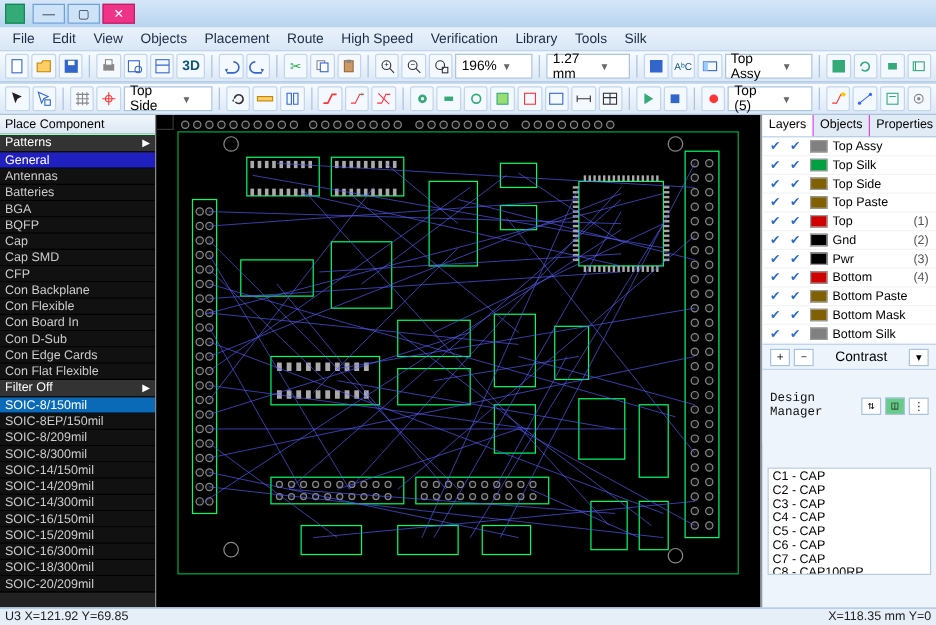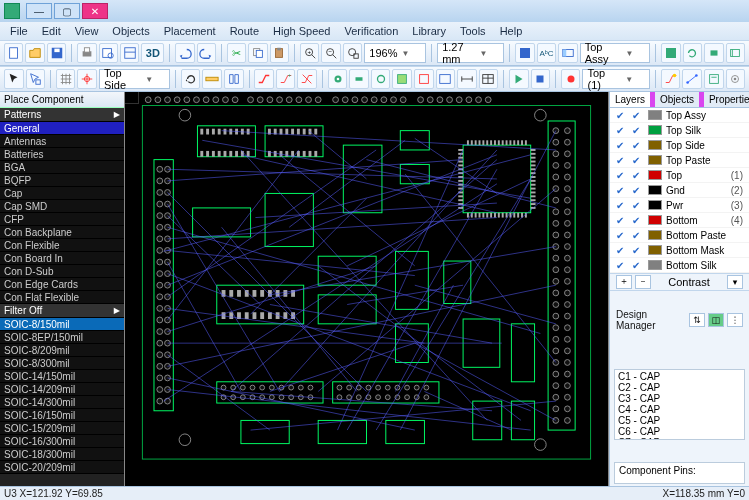--- a/index.html
+++ b/index.html
@@ -37,31 +37,31 @@
   .lp-row.sel-soic { background: #0a6ab8; color: #fff; }
 
   
   .canvas-wrap { flex: 1; position: relative; background: #000; overflow: hidden; border-left: 1px solid #888; border-right: 1px solid #888; }
   .canvas { position: absolute; inset: 0; }
   .ratsnest line { stroke: #5860ff; stroke-width: 0.6; opacity: 0.9; }
 
   
   .rightpanel { width: 140px; background: #eef4fb; display: flex; flex-direction: column; border-left: 1px solid #a9c4e0; }
   .tabs { display: flex; height: 18px; background: #e1ebf6; border-bottom: 1px solid #a9c4e0; font-size: 10px; }
-  .tabs .tab { padding: 2px 5px; border-right: 5px solid #d946ef; cursor: default; }
+  .tabs .tab { padding: 2px 5px; border-right: 1px solid #d946ef; cursor: default; }
   .tabs .tab.active { background: #fff; }
   .layers { background: #fff; flex: 0 0 auto; font-size: 10px; overflow: hidden; }
   .layer-row { display: flex; align-items: center; height: 15px; padding: 0 6px; gap: 4px; border-bottom: 1px solid #f3f3f3; }
   .layer-row .chk { color: #2a6acc; font-size: 10px; width: 12px; }
   .layer-row .chk2 { color: #2a6acc; font-size: 10px; width: 12px; }
   .layer-row .sw { width: 14px; height: 10px; border: 1px solid #999; }
   .layer-row .lab { flex: 1; color: #000; overflow: hidden; text-overflow: ellipsis; white-space: nowrap; }
   .layer-row .num { color: #555; }
   .contrast-bar { height: 20px; display: flex; align-items: center; justify-content: space-between; padding: 0 6px; background: #eef4fb; border-top: 1px solid #c1d6ec; }
-  .dm-head { padding: 18px 6px; font-size: 10px; color: #111; display: flex; justify-content: space-between; align-items: center; background: #eef4fb; border-top: 1px solid #c1d6ec; }
+  .dm-head { padding: 18px 6px; font-size: 10px; color: #111; display: flex; justify-content: space-between; align-items: center; background: #eef4fb; border-top: 1px solid #c1d6ec; font-family: Liberation Mono, monospace; }
   .dm-list { background: #fff; height: 86px; border: 1px solid #bcd; margin: 20px 4px; overflow: hidden; font-size: 10px; padding: 1px 3px; }
   .dm-list div { height: 11px; line-height: 11px; white-space: nowrap; overflow: hidden; }
   .cpins { margin: 2px 4px; background: #fff; border: 1px solid #bcd; height: 26px; font-size: 10px; padding: 2px 4px; }
 
   
   .statusbar { position: absolute; left: 0; right: 0; bottom: 0; height: 14px; background: #e6eef8; border-top: 1px solid #a9c4e0; display: flex; align-items: center; font-size: 10px; color: #222; padding: 0 4px; justify-content: space-between; margin-top: 13px; }
   .ruler-corner { position: absolute; top: 0; left: 0; width: 14px; height: 12px; border-right: 1px solid #333; border-bottom: 1px solid #333; }
 
   
   .ico-green { display:inline-block; width: 10px; height: 10px; background: #3a7; }
@@ -84,21 +84,21 @@
   <span>File</span>
   <span>Edit</span>
   <span>View</span>
   <span>Objects</span>
   <span>Placement</span>
   <span>Route</span>
   <span>High Speed</span>
   <span>Verification</span>
   <span>Library</span>
   <span>Tools</span>
-  <span>Help</span>
+  <span>Silk</span>
 </div>
 
 <div class="toolbar">
   <div class="tbtn">
       <svg viewBox="0 0 16 16">
         <rect x="3" y="2" width="9" height="12" fill="#fff" stroke="#36c"></rect>
       </svg>
     </div>
   <div class="tbtn">
       <svg viewBox="0 0 16 16">
@@ -346,21 +346,21 @@
         <rect x="4" y="4" width="8" height="8" fill="#36c"></rect>
       </svg>
     </div>
   <div class="sep"></div>
   <div class="tbtn">
       <svg viewBox="0 0 16 16">
         <circle cx="8" cy="8" r="4" fill="#f33"></circle>
       </svg>
     </div>
   <div class="combo" style="width:74px">
-      <span>Top (1)</span>
+      <span>Top (5)</span>
       <span class="dd">▼</span>
     </div>
   <div class="sep"></div>
   <div class="tbtn">
       <svg viewBox="0 0 16 16">
         <path d="M2 12h4l4-8h4" fill="none" stroke="#f33"></path>
         <circle cx="12" cy="4" r="2" fill="#fc0"></circle>
       </svg>
     </div>
   <div class="tbtn">
@@ -954,22 +954,19 @@
     <div class="dm-list">
       <div>C1 - CAP</div>
       <div>C2 - CAP</div>
       <div>C3 - CAP</div>
       <div>C4 - CAP</div>
       <div>C5 - CAP</div>
       <div>C6 - CAP</div>
       <div>C7 - CAP</div>
       <div>C8 - CAP100RP</div>
     </div>
-    <div class="cpins">
-      <span>Component Pins:</span>
-    </div>
   </div>
 </div>
 
 <div class="statusbar">
   <span>U3   X=121.92   Y=69.85</span>
   <span>X=118.35 mm   Y=0</span>
 </div>
 
 </body></html>

